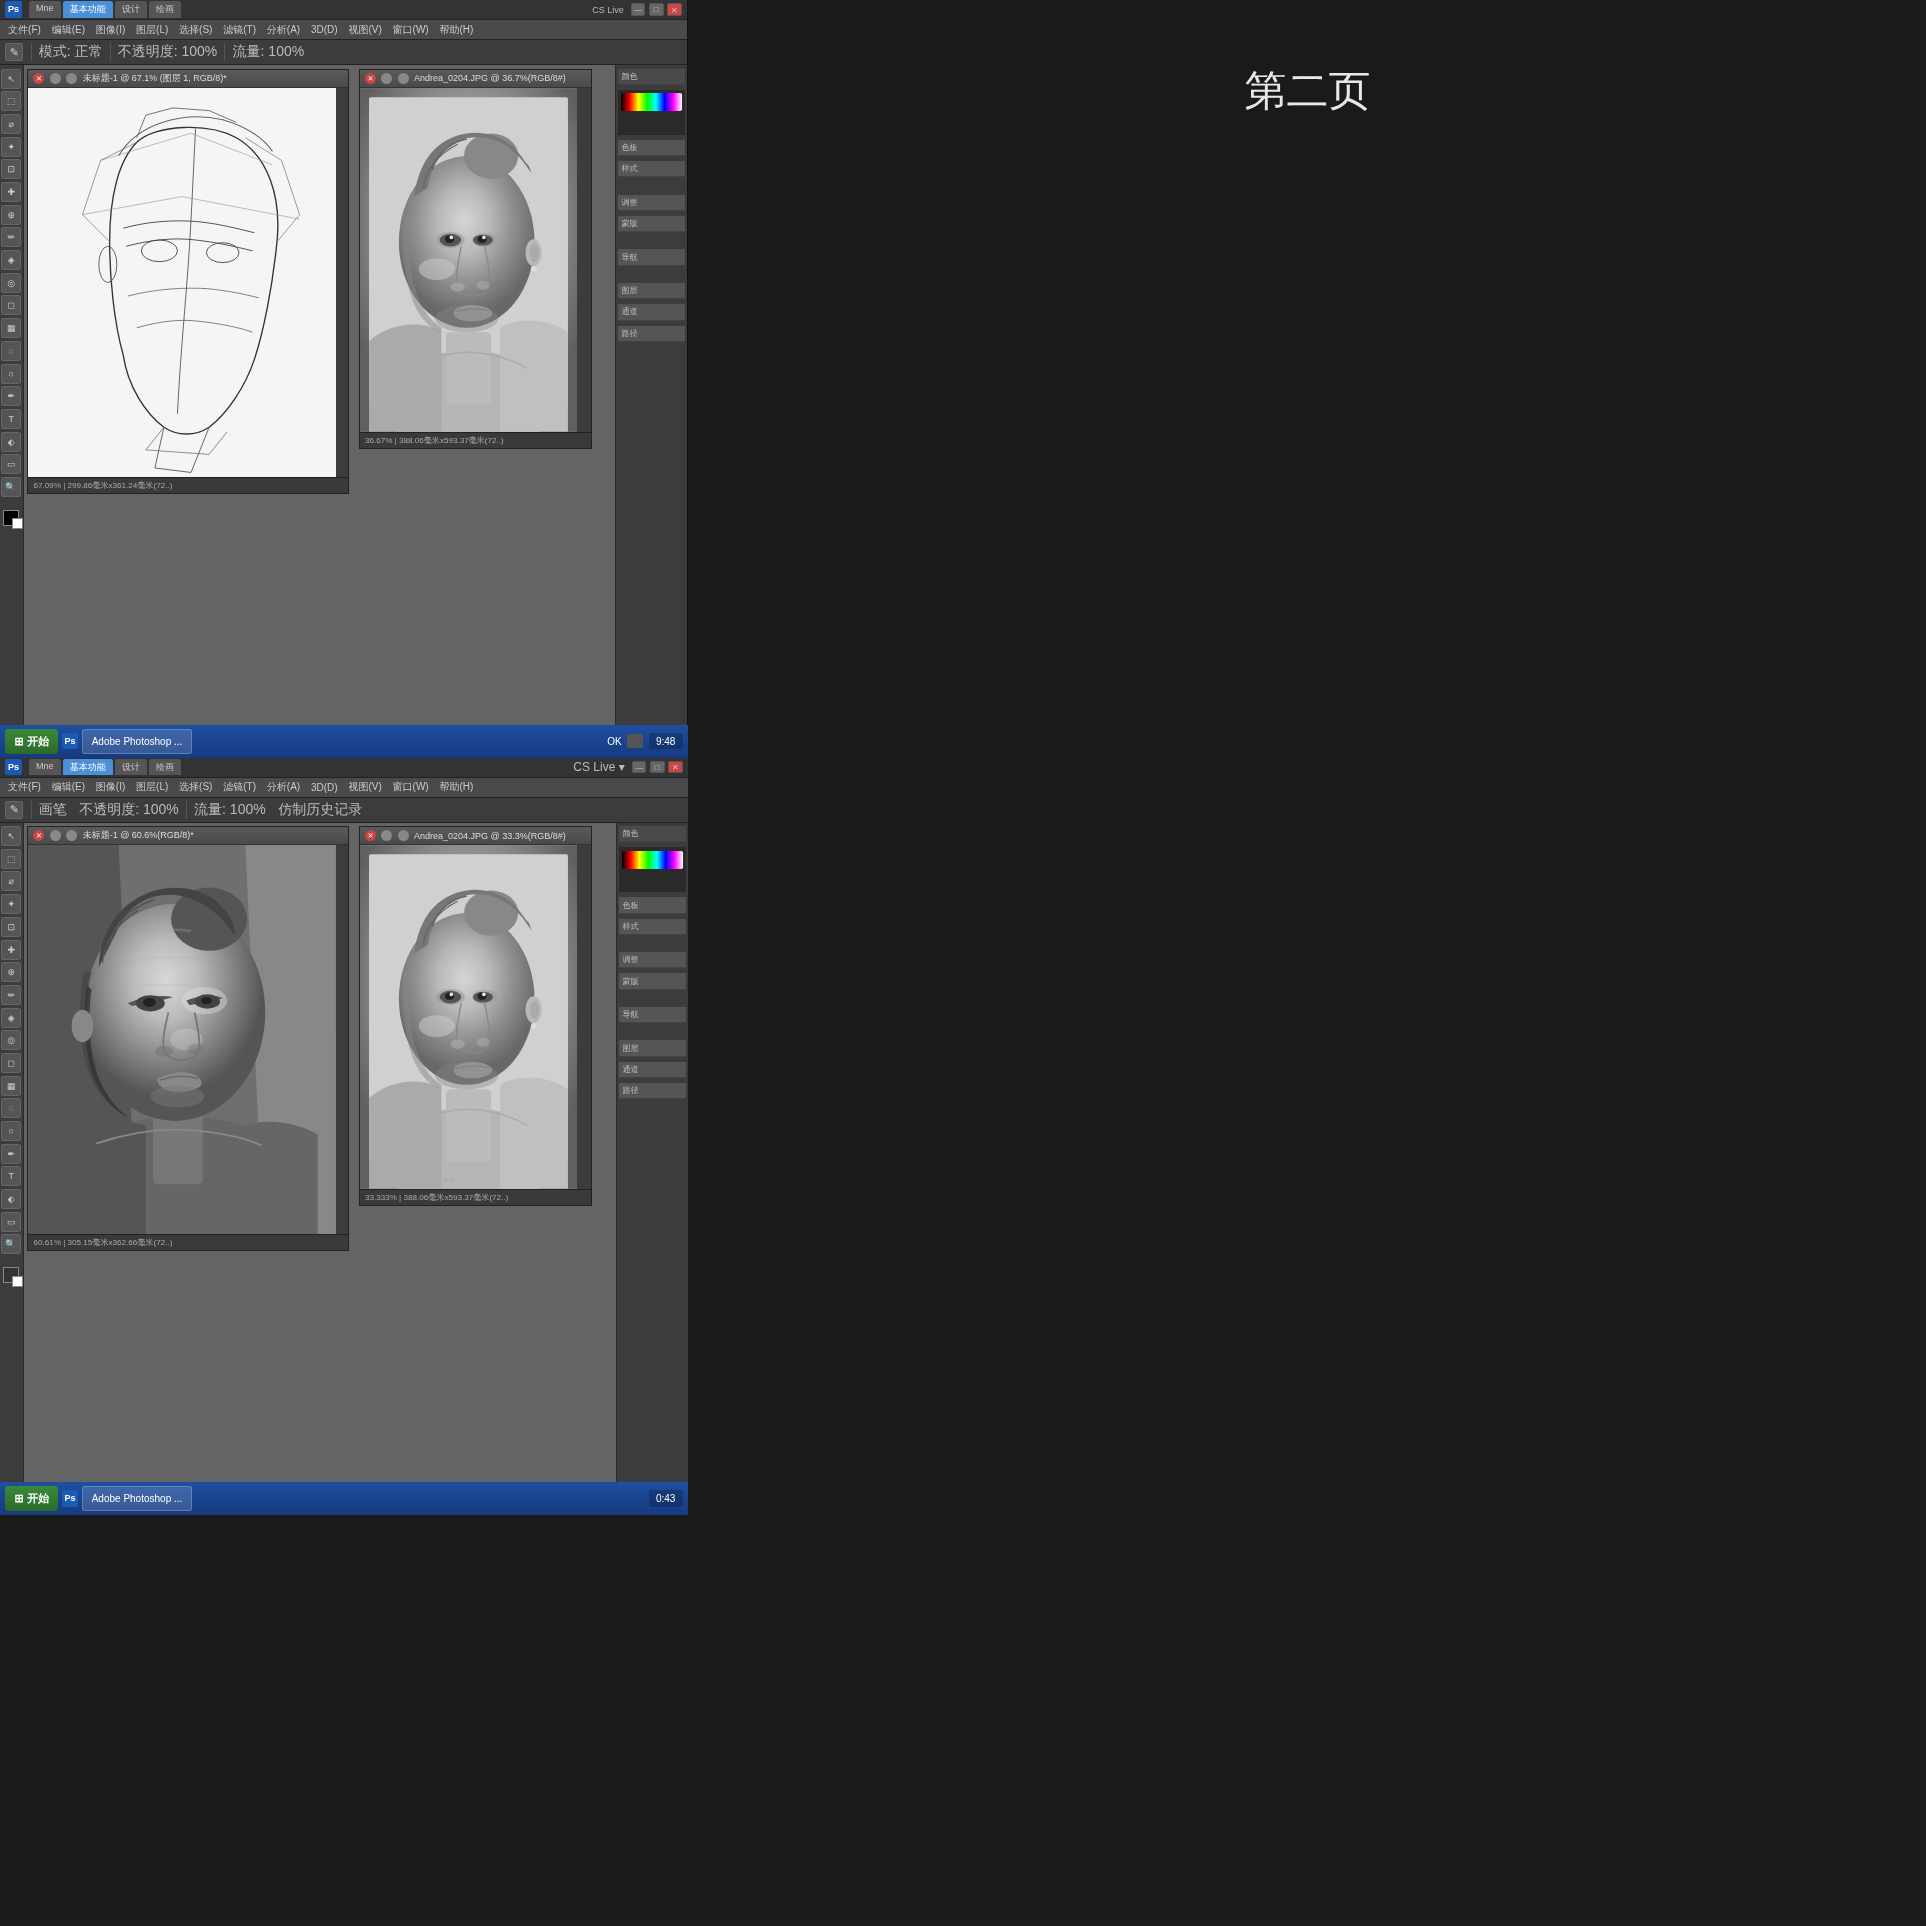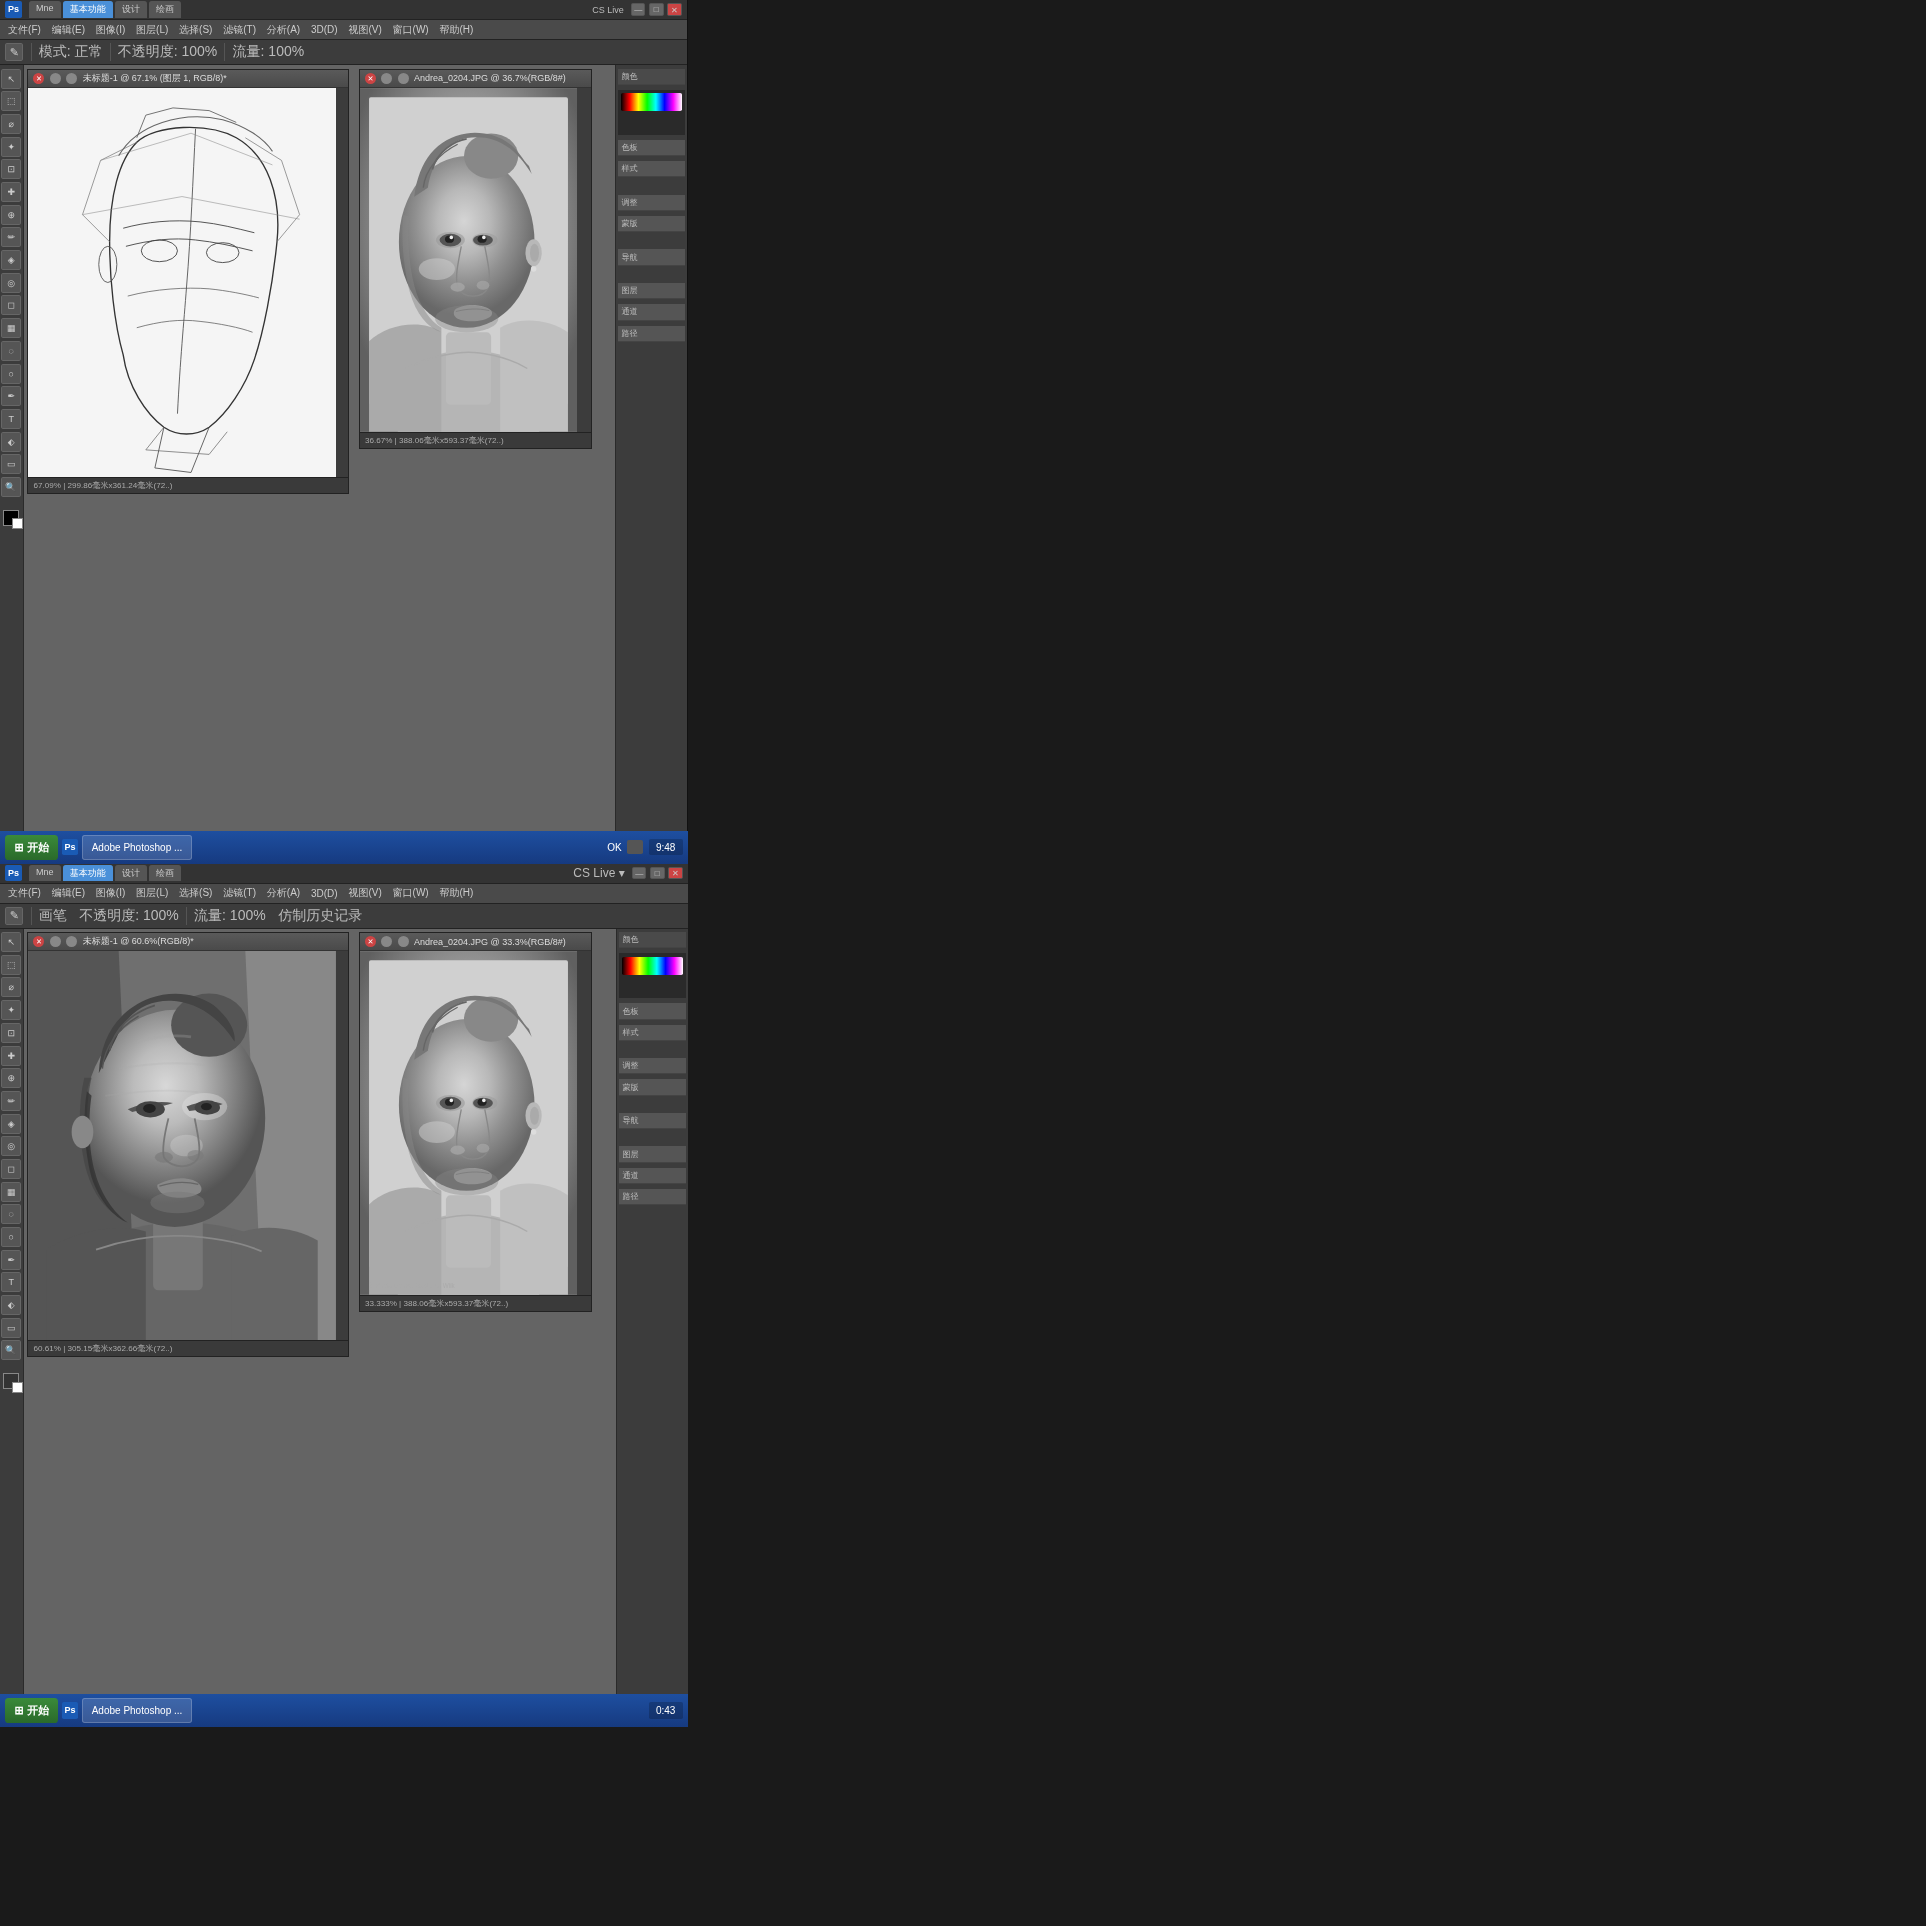--- a/index.html
+++ b/index.html
@@ -8,21 +8,21 @@
       height: 1927px;
       background: #1a1a1a;
       font-family: 'SimHei', 'Microsoft YaHei', sans-serif;
       overflow: hidden;
       display: flex;
     }
 
     
     .left-panel {
       width: 688px;
-      height: 1727px;
+      height: 1515px;
       background: #2a2a2a;
       display: flex;
       flex-direction: column;
     }
 
     
     .ps-window-top {
       flex: 1;
       background: #3c3c3c;
       display: flex;
@@ -850,14 +850,15 @@
     <div style="width:16.3px;height:16.3px;background:#1a5bb5;border-radius:1.8px;display:flex;align-items:center;justify-content:center;color:#fff;font-size:9px;font-weight:bold;">Ps</div>
     <div class="taskbar-app">Adobe Photoshop ...</div>
     <div class="taskbar-right">
       <div class="taskbar-clock">0:43</div>
     </div>
   </div>
 
 </div>
 
 <div class="right-text-panel">
+  <div class="page-number">第二页</div>
 </div>
 
 
 </body></html>

